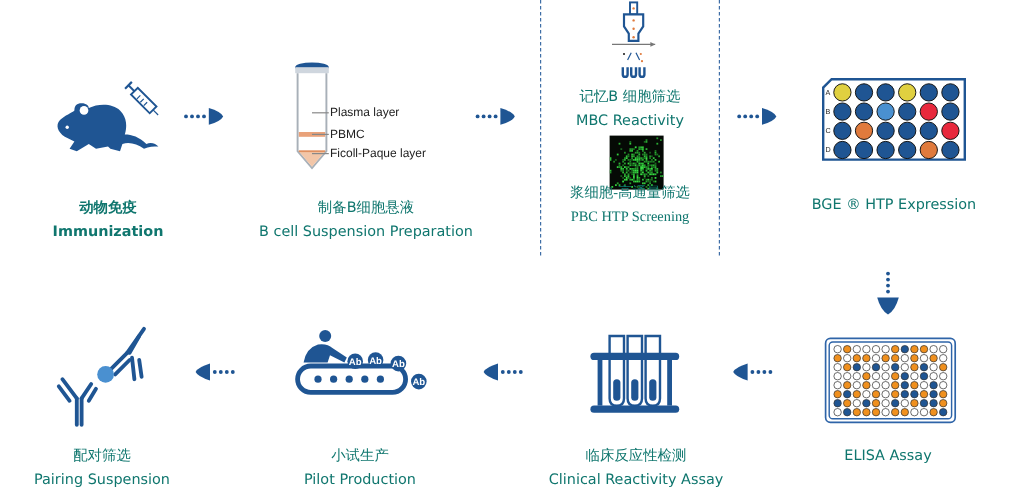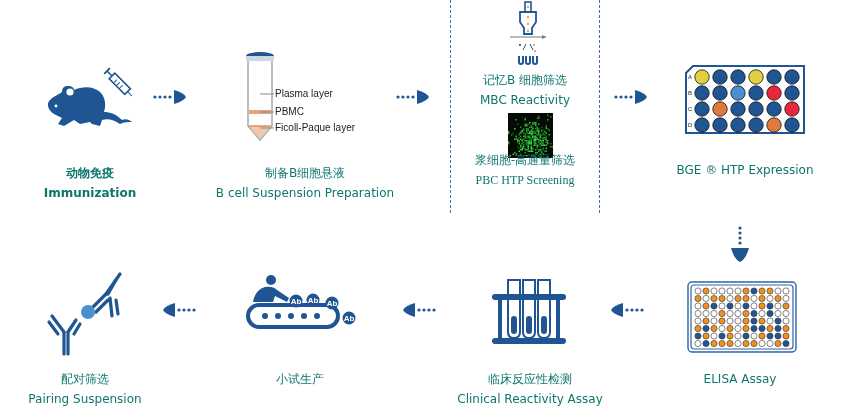--- a/index.html
+++ b/index.html
@@ -611,20 +611,21 @@
       <text class="ab-text" x="87" y="30" text-anchor="middle">Ab</text>
     </g>
     <g>
       <circle cx="104" cy="42" r="6.5" fill="#1f5593"></circle>
       <text class="ab-text" x="104" y="45" text-anchor="middle">Ab</text>
     </g>
   </svg>
 </div>
 <div class="label" style="left:230px; top:369px; width:140px;">
   <span class="zh">小试生产</span>
+  <span class="en">Pilot Production</span>
 </div>
 
 <div class="abs" style="left:160px; top:302px;">
   <svg width="36" height="16" viewBox="0 0 36 16">
     <path d="M15 1 Q5 4 3 8 Q5 12 15 15 Z" fill="#1f5593"></path>
     <circle cx="19" cy="8" r="1.6" fill="#1f5593"></circle>
       <circle cx="24" cy="8" r="1.6" fill="#1f5593"></circle>
     <circle cx="29" cy="8" r="1.6" fill="#1f5593"></circle>
       <circle cx="34" cy="8" r="1.6" fill="#1f5593"></circle>
   </svg>

